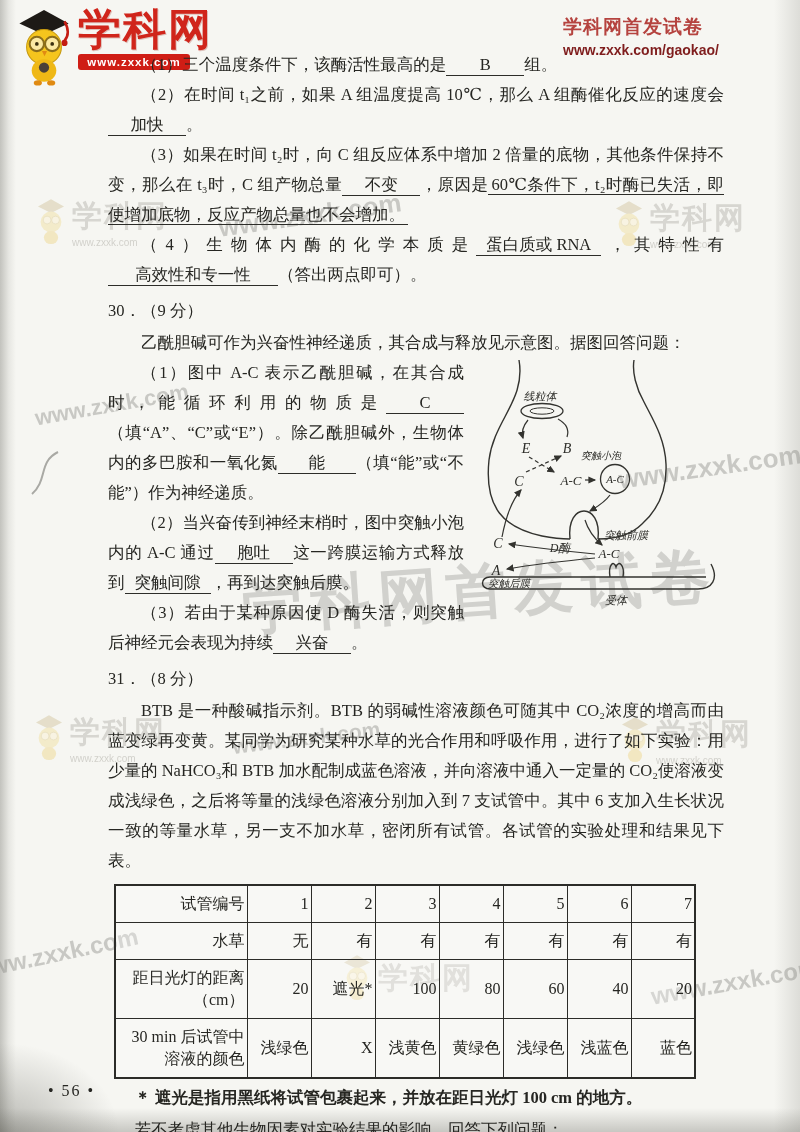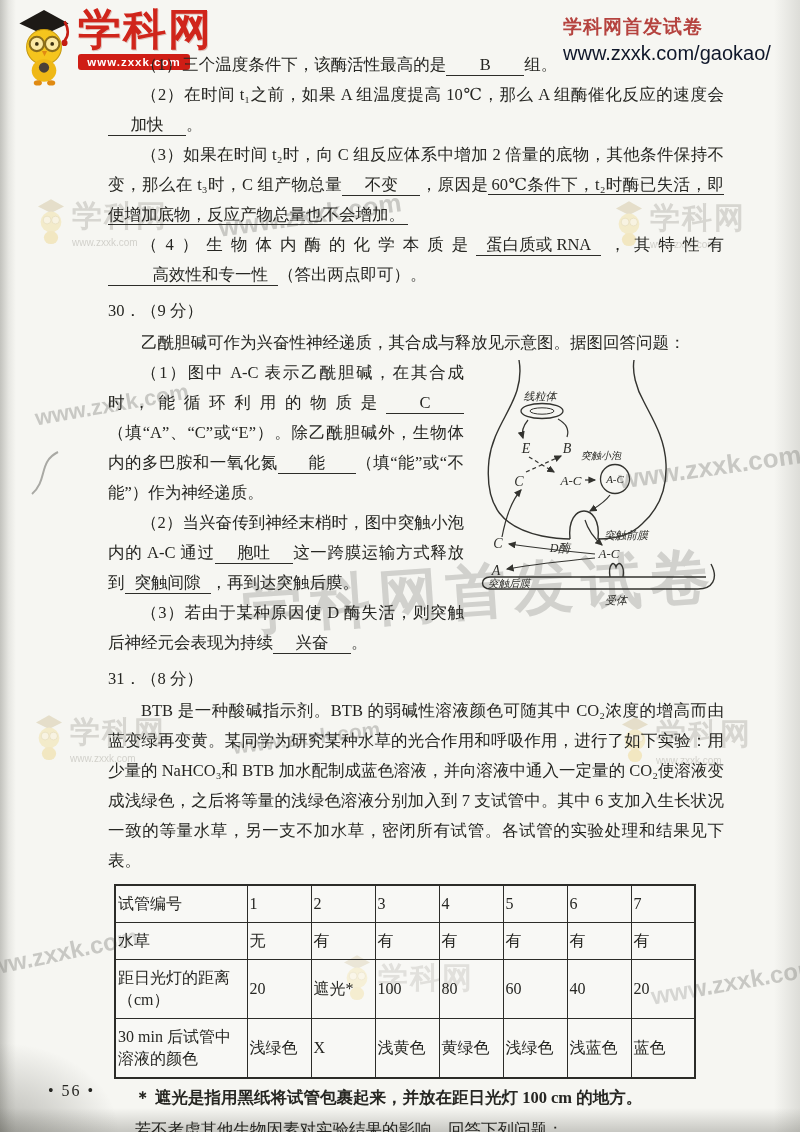--- a/index.html
+++ b/index.html
@@ -23,46 +23,46 @@
   .logo{position:absolute;left:12px;top:6px;display:flex;align-items:flex-start;}
   .logo-text-wrap{margin-left:2px;}
   .logo-name{font-family:"Liberation Sans","DejaVu Sans",sans-serif;
     font-size:43px;font-weight:bold;color:#d0251b;line-height:46px;letter-spacing:2px;
     text-shadow:1px 1px 0 rgba(150,30,20,.25);}
   .logo-bar{margin-top:2px;width:112px;height:16px;background:#cf1d15;border-radius:3px;
     color:#ffffff;font-family:"Liberation Sans",sans-serif;font-size:11.5px;font-weight:bold;
     text-align:center;line-height:16px;letter-spacing:1px;}
   .masthead{position:absolute;left:563px;top:14px;font-family:"Liberation Sans","DejaVu Sans",sans-serif;}
   .masthead-title{font-size:19px;font-weight:bold;color:#b5433f;letter-spacing:1px;}
-  .masthead-url{font-size:20px;font-weight:normal;color:#0f172a;margin-top:2px;}
+  .masthead-url{font-size:14px;font-weight:bold;color:#7f1d1d;margin-top:2px;}
   
   .wm{position:absolute;pointer-events:none;white-space:nowrap;}
   .wm-url{font-family:"Liberation Sans",sans-serif;font-weight:bold;color:rgba(125,125,120,.38);}
   .wm-big{font-family:"Liberation Sans",sans-serif;font-weight:bold;font-size:60px;
     color:rgba(130,130,126,.32);letter-spacing:8px;transform:rotate(-4deg);}
   .wm-logo{display:flex;align-items:center;opacity:.85;}
   .wm-logo .wm-owl{opacity:.45;}
   .wm-logo-text{font-family:"Liberation Sans",sans-serif;font-weight:bold;font-size:30px;
     color:rgba(150,148,140,.38);letter-spacing:2px;}
   .wm-logo-url{font-family:"Liberation Sans",sans-serif;font-size:10px;color:rgba(150,148,140,.45);}
   
   .content{position:absolute;left:108px;top:50px;width:616px;font-size:16.5px;line-height:30px;text-align:justify;}
   .para{margin:0;}
   .indent{text-indent:2em;}
   .qhead{margin:6px 0 2px 0;font-weight:normal;}
   .blank{display:inline-block;min-width:58px;border-bottom:1.5px solid #2d2d29;
     text-align:center;padding:0 10px;line-height:20px;text-indent:0;}
-  .blank-wide{min-width:150px;text-align:right;}
+  .blank-wide{min-width:150px;}
   .u{border-bottom:1.5px solid #2d2d29;padding:0 3px;}
   .diagram{float:right;width:250px;height:252px;margin:0 0 2px 10px;font-style:italic;}
   .section-31{clear:right;}
   
   .exp-table{border-collapse:collapse;margin:8px 0 4px 6px;table-layout:fixed;
     border:2px solid #2c2c28;background:rgba(255,255,255,.25);}
-  .exp-table td{border:1.3px solid #2c2c28;text-align:left;vertical-align:middle;
+  .exp-table td{border:1.3px solid #2c2c28;text-align:right;vertical-align:middle;
     font-size:16px;line-height:22px;padding:3px 2px;}
   .row-short td{height:30px;}
   .row-tall td{height:52px;}
   .footnote{margin:4px 0 0 0;padding-left:1.6em;text-indent:0;font-weight:bold;}
   .closing{margin:2px 0 0 0;padding-left:1.6em;text-indent:0;}
   .page-num{position:absolute;left:48px;top:1082px;font-size:16px;letter-spacing:2px;}
   .pen-mark{position:absolute;left:26px;top:448px;opacity:.55;}
   svg text{font-family:"Liberation Serif","DejaVu Serif",serif;fill:#2d2d29;}
 </style>
 </head>

